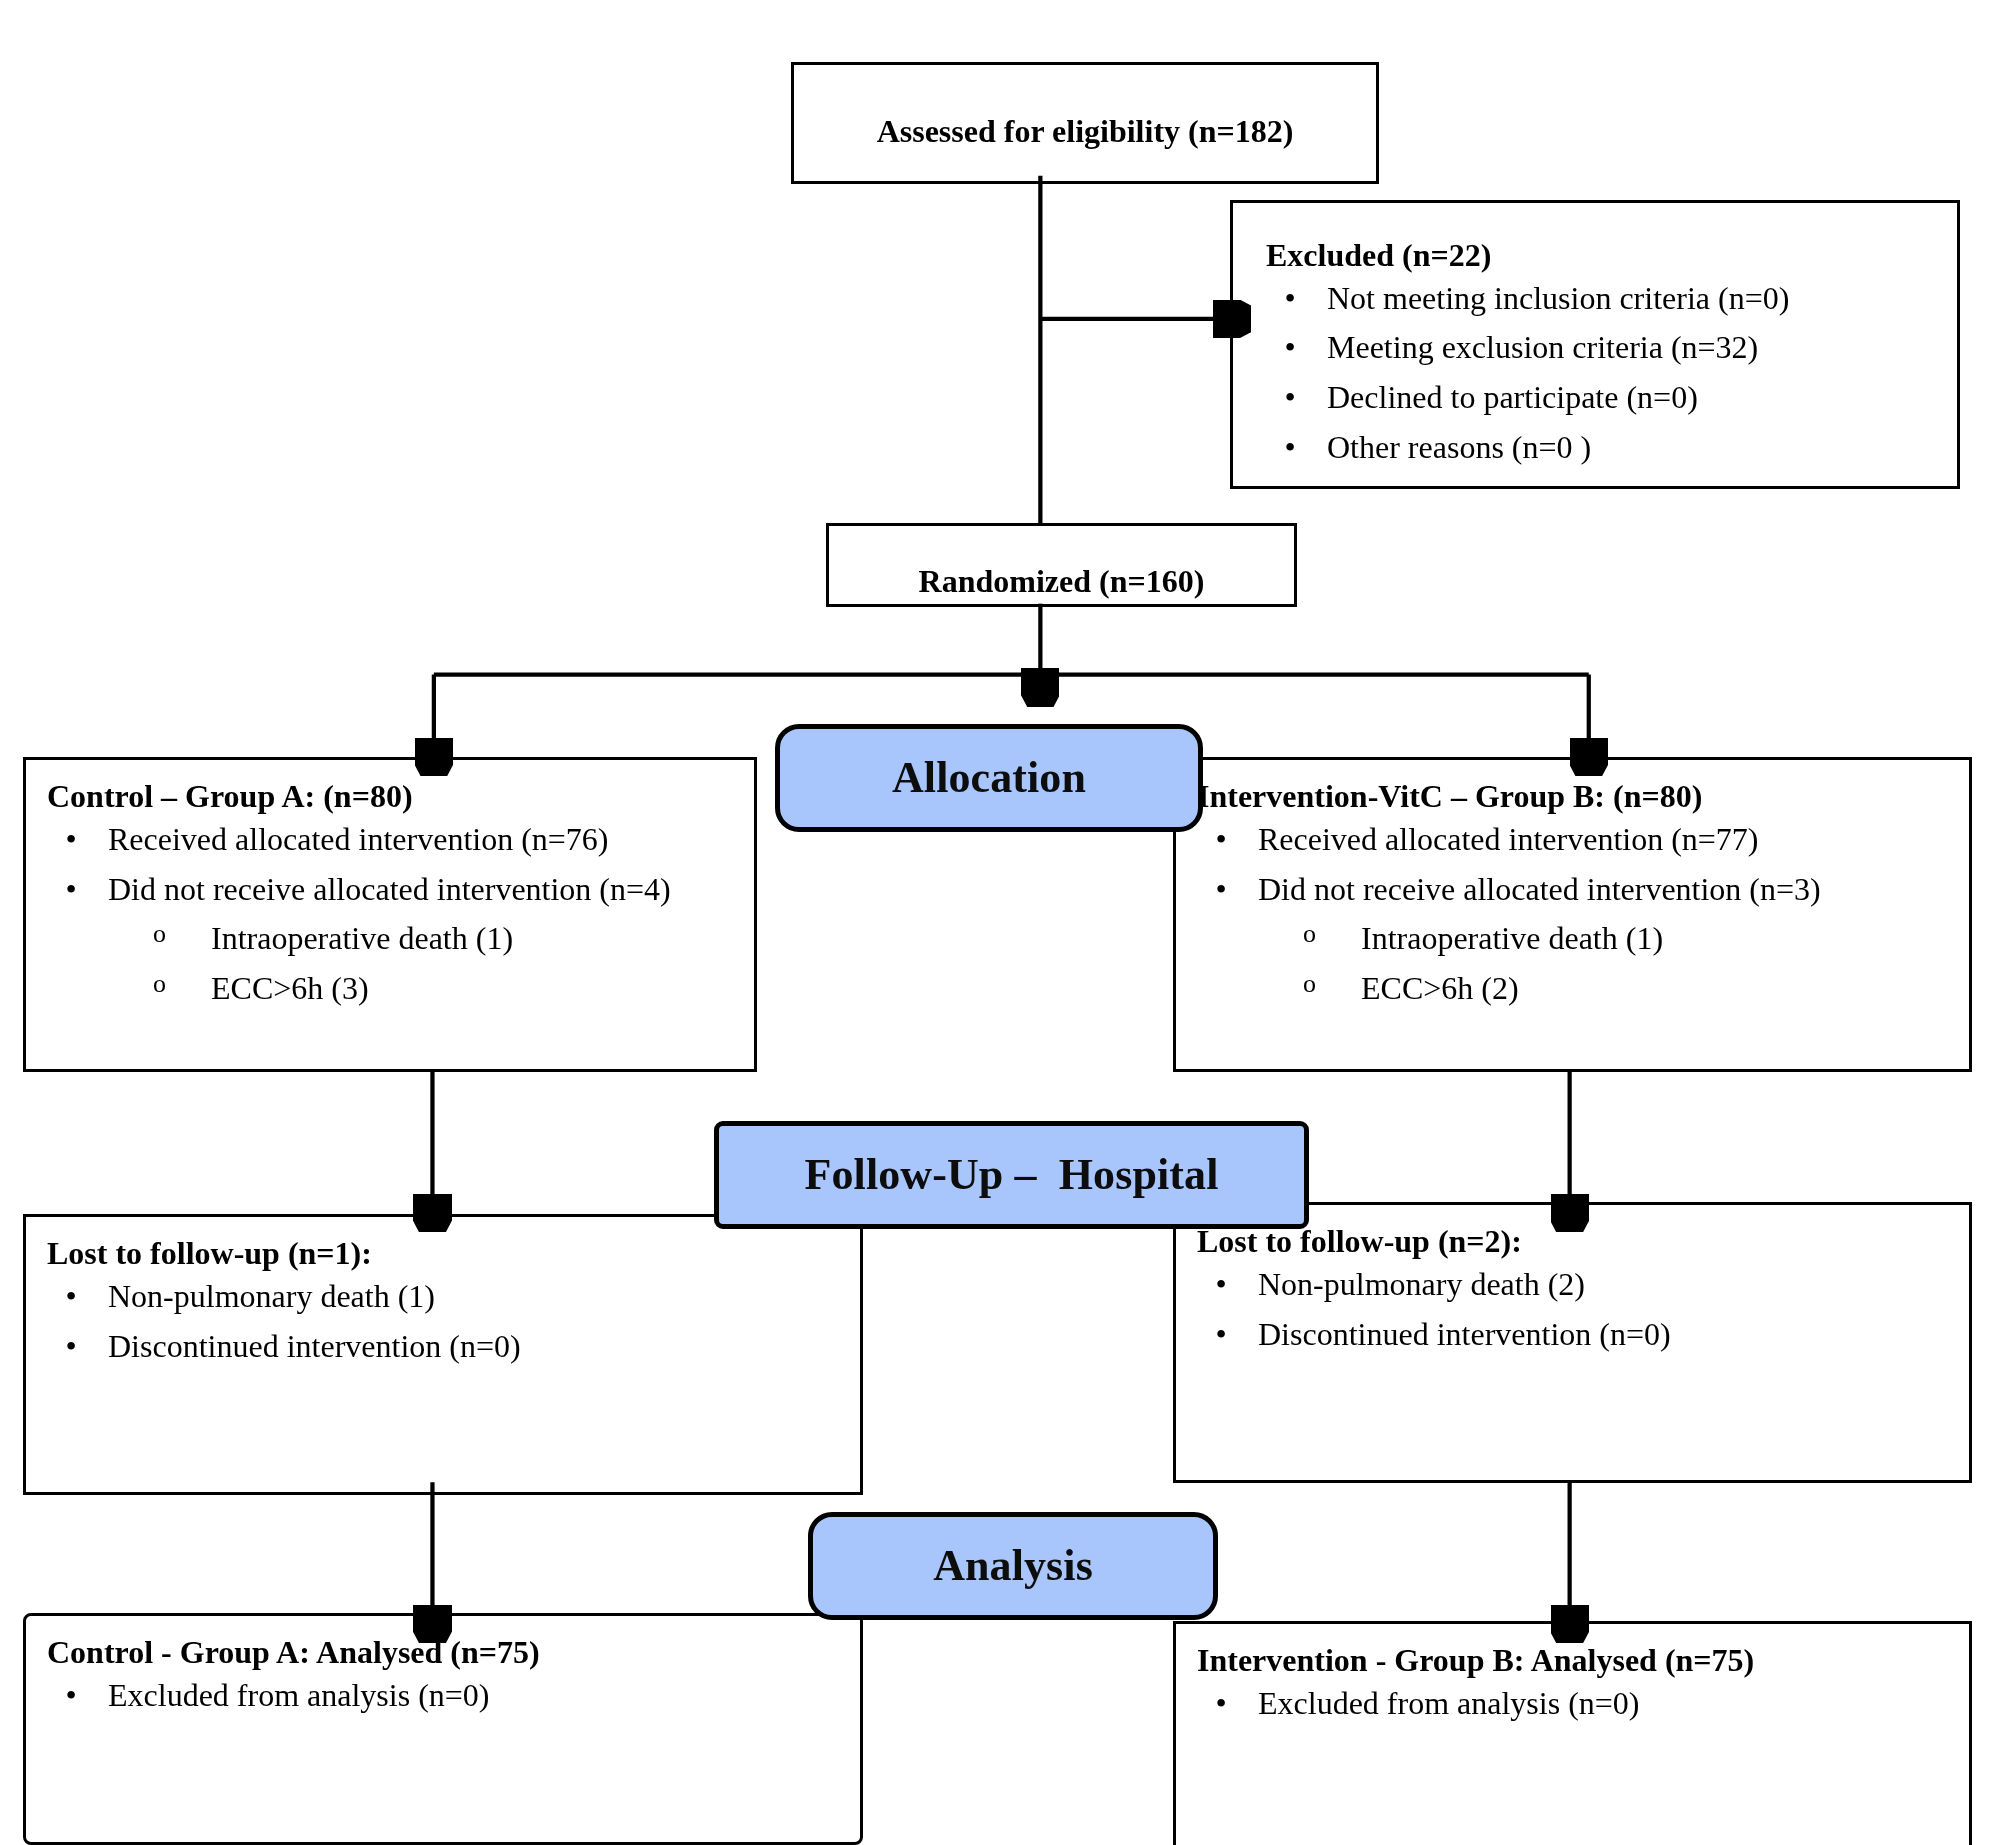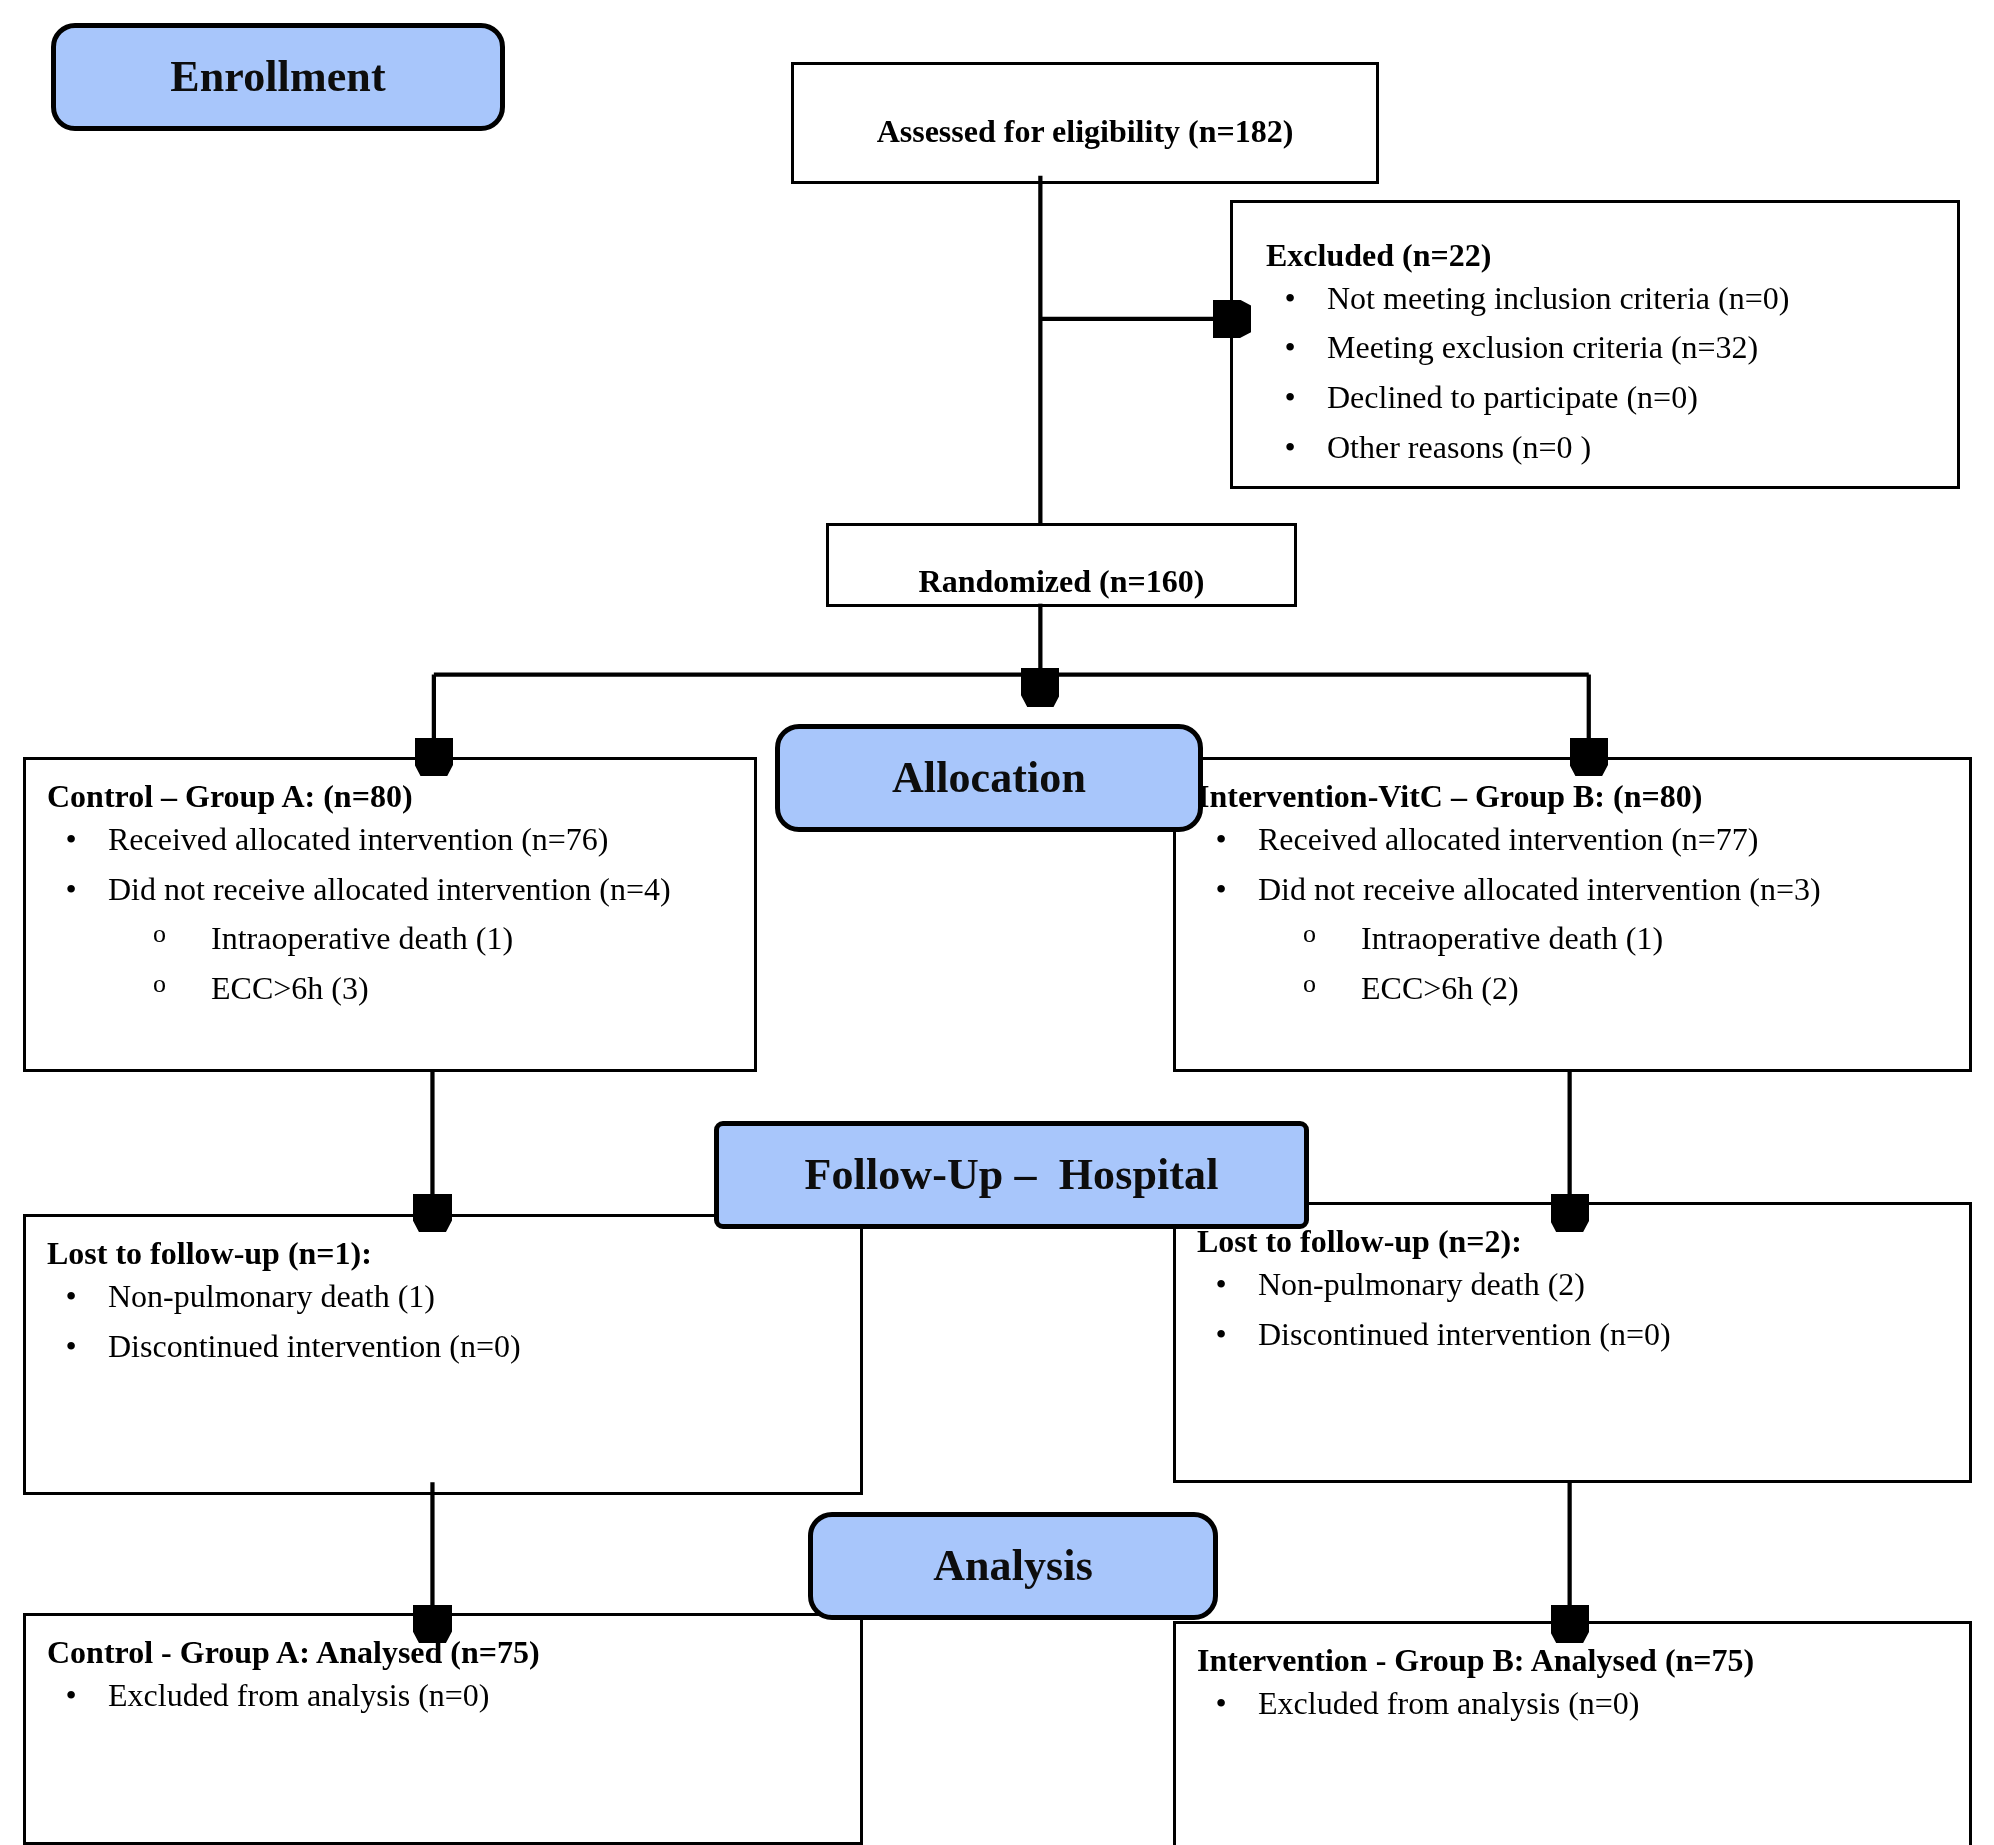--- a/index.html
+++ b/index.html
@@ -46,23 +46,20 @@
     <line x1="612" y1="952" x2="612" y2="1048" marker-end="url(#ah)"></line>
     <line x1="2242" y1="952" x2="2242" y2="1048" marker-end="url(#ah)"></line>
 
     <line x1="610" y1="1512" x2="610" y2="1692" marker-end="url(#ah)"></line>
     <line x1="2215" y1="1512" x2="2215" y2="1692" marker-end="url(#ah)"></line>
 
     <line x1="610" y1="2092" x2="610" y2="2272" marker-end="url(#ah)"></line>
     <line x1="2215" y1="2092" x2="2215" y2="2272" marker-end="url(#ah)"></line>
   </svg>
 
-  <div class="stage-pill" style="left:51px;top:23px;width:454px;height:108px;">
-    <span class="lbl">Enrollment</span>
-  </div>
 
   <div class="box" style="left:791px;top:62px;width:588px;height:122px;">
     <div class="inner" style="top:30px;">
       <div class="hdr-c">Assessed for eligibility (n=182)</div>
     </div>
   </div>
 
   <div class="box" style="left:1230px;top:200px;width:730px;height:289px;">
     <div class="inner" style="top:15.6px;padding-left:33px;">
       <div class="hdr">Excluded  (n=22)</div>
@@ -126,21 +123,21 @@
           <li><span class="bul">•</span><span>Non-pulmonary death (2)</span></li>
           <li><span class="bul">•</span><span>Discontinued intervention (n=0)</span></li>
         </ul>
     </div>
   </div>
 
   <div class="stage-pill" style="left:714px;top:1121px;width:595px;height:108px;border-radius:9px;">
     <span class="lbl">Follow-Up –  Hospital</span>
   </div>
 
-  <div class="box" style="left:23px;top:1613px;width:840px;height:232px;">
+  <div class="box" style="left:23px;top:1613px;width:840px;height:232px;border-radius:8px;">
     <div class="inner">
       <div class="hdr">Control - Group A: Analysed  (n=75)</div>
       <ul class="lst" id="an-left-list">
           <li><span class="bul">•</span><span>Excluded from analysis (n=0)</span></li>
         </ul>
     </div>
   </div>
 
   <div class="box" style="left:1173px;top:1613px;width:799px;height:232px;margin-top:8px;">
     <div class="inner">

